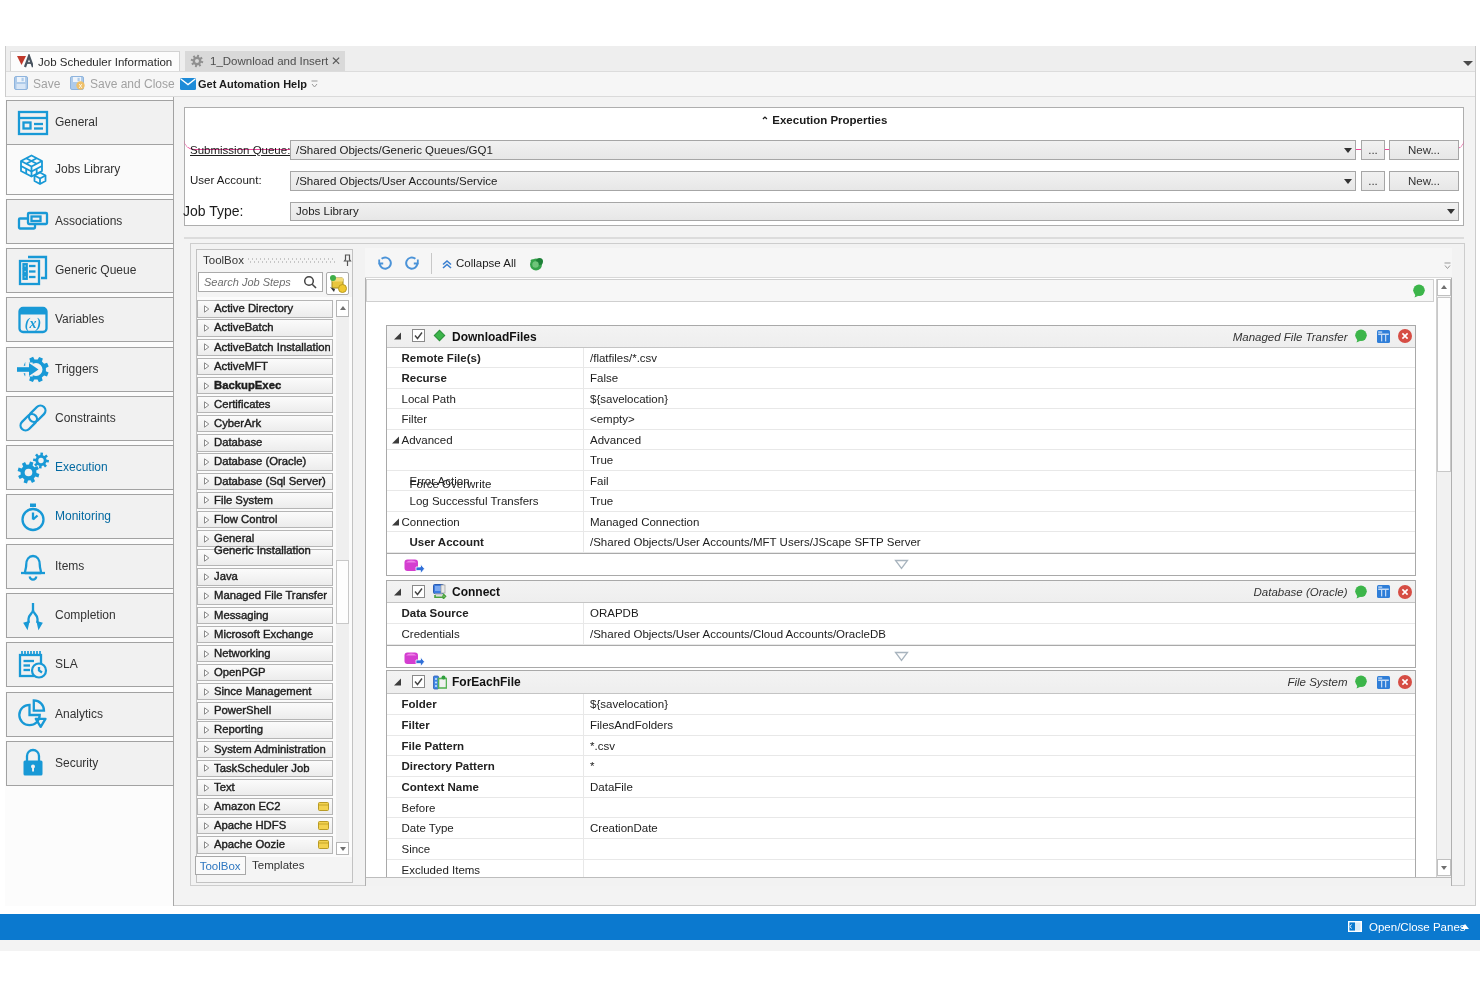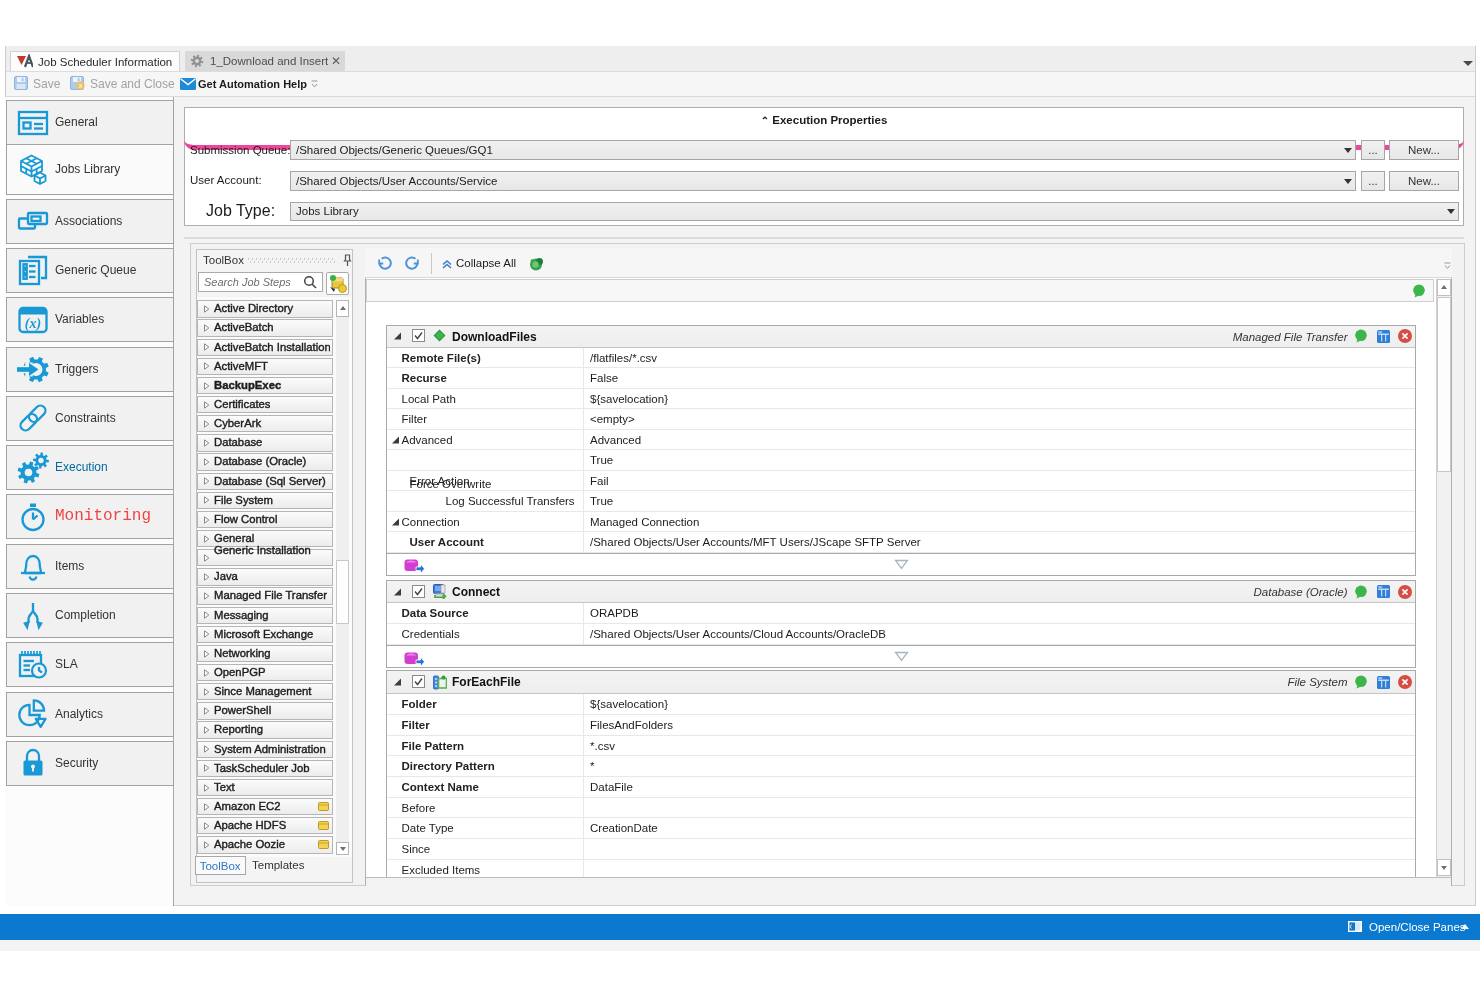--- a/index.html
+++ b/index.html
@@ -148,21 +148,21 @@
 <div style="position:absolute;left:55px;top:445.1px;height:45px;line-height:45px;font-size:12px;color:#0369a1;">Execution</div>
 <div style="position:absolute;left:6px;top:494.4px;width:167.5px;height:45px;background:#f1f1f1;border:1px solid #a2a2a2;"></div>
 <div style="position:absolute;left:17px;top:500.9px;width:32px;height:32px;">
     <svg width="32" height="32" viewBox="0 0 32 32">
       <circle cx="16" cy="18.5" r="10.5" stroke="#1899d6" stroke-width="2.3" fill="none"></circle>
       <rect x="13" y="2.5" width="6" height="3.5" fill="#1899d6"></rect>
       <line x1="16" y1="18.5" x2="16" y2="11.5" stroke="#1899d6" stroke-width="2.3" fill="none"></line>
       <line x1="16" y1="18.5" x2="20.5" y2="14.5" stroke="#1899d6" stroke-width="2.3" fill="none"></line>
     </svg>
   </div>
-<div style="position:absolute;left:55px;top:494.4px;height:45px;line-height:45px;font-size:16px;color:#ef4444;font-family:Liberation Mono, monospace;">Monitoring</div>
+<div style="position:absolute;left:55px;top:494.4px;height:45px;line-height:45px;font-size:12px;color:#0369a1;">Monitoring</div>
 <div style="position:absolute;left:6px;top:543.7px;width:167.5px;height:45px;background:#f1f1f1;border:1px solid #a2a2a2;"></div>
 <div style="position:absolute;left:17px;top:550.2px;width:32px;height:32px;">
     <svg width="32" height="32" viewBox="0 0 32 32">
       <path d="M8,23 c0,-3.5 1.2,-4 1.2,-8 c0,-5.5 2.8,-9 6.8,-9 c4,0 6.8,3.5 6.8,9 c0,4 1.2,4.5 1.2,8 Z" stroke="#1899d6" stroke-width="2.3" fill="none" stroke-linejoin="round"></path>
       <path d="M4,23 h24" stroke="#1899d6" stroke-width="2.3" fill="none"></path>
       <path d="M12.8,26.5 a3.2,3.2 0 0 0 6.4,0" stroke="#1899d6" stroke-width="2.3" fill="none"></path>
     </svg>
   </div>
 <div style="position:absolute;left:55px;top:543.7px;height:45px;line-height:45px;font-size:12px;color:#333;">Items</div>
 <div style="position:absolute;left:6px;top:593.0px;width:167.5px;height:45px;background:#f1f1f1;border:1px solid #a2a2a2;"></div>
@@ -206,34 +206,34 @@
 <div style="position:absolute;left:17px;top:747.4px;width:32px;height:32px;">
     <svg width="32" height="32" viewBox="0 0 32 32">
       <path d="M10,14 v-5 a6,6 0 0 1 12,0 V14" stroke="#1899d6" stroke-width="2.3" fill="none"></path>
       <rect x="6.5" y="13.5" width="19" height="15" rx="1.5" fill="#1899d6"></rect>
       <circle cx="16" cy="19.5" r="2" fill="#f1f1f1"></circle>
       <rect x="15.1" y="20" width="1.9" height="4.5" fill="#f1f1f1"></rect>
     </svg>
   </div>
 <div style="position:absolute;left:55px;top:740.9px;height:45px;line-height:45px;font-size:12px;color:#333;">Security</div>
 <div style="position:absolute;left:184px;top:107px;width:1280px;height:119px;background:#fff;border:1px solid #aeaeae;"></div>
-<div style="position:absolute;left:184px;top:107px;width:1280px;height:43px;border-bottom:5px solid #ec4899;text-align:center;line-height:27px;font-size:11.5px;font-weight:bold;color:#1b1b1b;border-radius:10px;"><span style="font-size:10px;">⌃</span> Execution Properties</div>
-<div style="position:absolute;left:190px;top:140px;height:20px;line-height:20px;font-size:11.5px;color:#1b1b1b;">Submission Queue:</div>
+<div style="position:absolute;left:184px;top:107px;width:1280px;height:43px;border-bottom:1px solid #ec4899;text-align:center;line-height:27px;font-size:11.5px;font-weight:bold;color:#1b1b1b;border-radius:10px;"><span style="font-size:10px;">⌃</span> Execution Properties</div>
+<div style="position:absolute;left:190px;top:140px;height:20px;line-height:20px;font-size:11.5px;color:#1b1b1b;text-decoration:underline;">Submission Queue:</div>
 <div style="position:absolute;left:290px;top:140px;width:1066px;height:20px;background:linear-gradient(#f1f1f1,#e7e7e7);border:1px solid #a6a6a6;"></div>
 <div style="position:absolute;left:296px;top:140px;height:20px;line-height:20px;font-size:11.5px;color:#1b1b1b;">/Shared Objects/Generic Queues/GQ1</div>
 <div style="position:absolute;left:1344px;top:148.0px;width:0;height:0;border-left:4px solid transparent;border-right:4px solid transparent;border-top:5px solid #333;"></div>
 <div style="position:absolute;left:1361px;top:140px;width:24px;height:20px;background:linear-gradient(#f1f1f1,#e7e7e7);border:1px solid #a6a6a6;text-align:center;line-height:18px;font-size:11.5px;color:#333;">...</div>
 <div style="position:absolute;left:1389px;top:140px;width:70px;height:20px;background:linear-gradient(#f1f1f1,#e7e7e7);border:1px solid #a6a6a6;text-align:center;line-height:18px;font-size:11.5px;color:#333;">New...</div>
 <div style="position:absolute;left:190px;top:170px;height:20px;line-height:20px;font-size:11.5px;color:#1b1b1b;">User Account:</div>
 <div style="position:absolute;left:290px;top:170.5px;width:1066px;height:20px;background:linear-gradient(#f1f1f1,#e7e7e7);border:1px solid #a6a6a6;"></div>
 <div style="position:absolute;left:296px;top:170.5px;height:20px;line-height:20px;font-size:11.5px;color:#1b1b1b;">/Shared Objects/User Accounts/Service</div>
 <div style="position:absolute;left:1344px;top:178.5px;width:0;height:0;border-left:4px solid transparent;border-right:4px solid transparent;border-top:5px solid #333;"></div>
 <div style="position:absolute;left:1361px;top:170.5px;width:24px;height:20px;background:linear-gradient(#f1f1f1,#e7e7e7);border:1px solid #a6a6a6;text-align:center;line-height:18px;font-size:11.5px;color:#333;">...</div>
 <div style="position:absolute;left:1389px;top:170.5px;width:70px;height:20px;background:linear-gradient(#f1f1f1,#e7e7e7);border:1px solid #a6a6a6;text-align:center;line-height:18px;font-size:11.5px;color:#333;">New...</div>
-<div style="position:absolute;left:206px;top:201px;height:20px;line-height:20px;font-size:16px;color:#1b1b1b;">Job Type:</div>
+<div style="position:absolute;left:183px;top:201px;height:20px;line-height:20px;font-size:14px;color:#1b1b1b;">Job Type:</div>
 <div style="position:absolute;left:290px;top:201.5px;width:1169px;height:19px;background:linear-gradient(#f1f1f1,#e7e7e7);border:1px solid #a6a6a6;"></div>
 <div style="position:absolute;left:296px;top:201.5px;height:19px;line-height:19px;font-size:11.5px;color:#1b1b1b;">Jobs Library</div>
 <div style="position:absolute;left:1447px;top:209.0px;width:0;height:0;border-left:4px solid transparent;border-right:4px solid transparent;border-top:5px solid #333;"></div>
 <div style="position:absolute;left:190px;top:243px;width:1275px;height:643px;background:#f2f2f2;border:1px solid #cdcdcd;"></div>
 <div style="position:absolute;left:196px;top:249px;width:157px;height:634px;background:#f4f4f4;border:1px solid #c2c2c2;"></div>
 <div style="position:absolute;left:197px;top:297px;width:155px;height:560px;background:#fbfbfb;"></div>
 <div style="position:absolute;left:203px;top:249px;height:22px;line-height:22px;font-size:11.5px;color:#333;">ToolBox</div>
 <div style="position:absolute;left:248px;top:258px;width:88px;height:5px;background-image:repeating-linear-gradient(90deg,#c6c6c6 0 1.5px,transparent 1.5px 4px),repeating-linear-gradient(90deg,transparent 0 2px,#c6c6c6 2px 3.5px,transparent 3.5px 4px);background-size:100% 2px;background-position:0 0,0 3px;background-repeat:repeat-x,repeat-x;"></div>
 <div style="position:absolute;left:343px;top:254px;width:9px;height:13px;">
     <svg width="9" height="13" viewBox="0 0 9 13">
@@ -598,21 +598,21 @@
   </div>
 <div style="position:absolute;left:401.5px;top:429.80px;height:20.45px;line-height:20.45px;font-size:11.5px;color:#222;">Advanced</div>
 <div style="position:absolute;left:590.0px;top:429.80px;height:20.45px;line-height:20.45px;font-size:11.5px;color:#1c1c1c;">Advanced</div>
 <div style="position:absolute;left:386.5px;top:469.70px;width:1028px;height:1px;background:#e8e8e8;"></div>
 <div style="position:absolute;left:409.5px;top:450.25px;height:20.45px;line-height:20.45px;font-size:11.5px;font-weight:normal;color:#222;margin-top:24px;">Force Overwrite</div>
 <div style="position:absolute;left:590.0px;top:450.25px;height:20.45px;line-height:20.45px;font-size:11.5px;color:#1c1c1c;">True</div>
 <div style="position:absolute;left:386.5px;top:490.15px;width:1028px;height:1px;background:#e8e8e8;"></div>
 <div style="position:absolute;left:409.5px;top:470.70px;height:20.45px;line-height:20.45px;font-size:11.5px;font-weight:normal;color:#222;">Error Action</div>
 <div style="position:absolute;left:590.0px;top:470.70px;height:20.45px;line-height:20.45px;font-size:11.5px;color:#1c1c1c;">Fail</div>
 <div style="position:absolute;left:386.5px;top:510.60px;width:1028px;height:1px;background:#e8e8e8;"></div>
-<div style="position:absolute;left:409.5px;top:491.15px;height:20.45px;line-height:20.45px;font-size:11.5px;font-weight:normal;color:#222;margin-left:36px;">Log Successful Transfers</div>
+<div style="position:absolute;left:409.5px;top:491.15px;height:20.45px;line-height:20.45px;font-size:11.5px;font-weight:normal;color:#222;">Log Successful Transfers</div>
 <div style="position:absolute;left:590.0px;top:491.15px;height:20.45px;line-height:20.45px;font-size:11.5px;color:#1c1c1c;">True</div>
 <div style="position:absolute;left:386.5px;top:531.05px;width:1028px;height:1px;background:#e8e8e8;"></div>
 <div style="position:absolute;left:391.0px;top:517.8px;width:9px;height:8px;">
     <svg width="9" height="8">
       <path d="M8,0.5 L8,7.5 L1,7.5 Z" fill="#3c3c3c"></path>
     </svg>
   </div>
 <div style="position:absolute;left:401.5px;top:511.60px;height:20.45px;line-height:20.45px;font-size:11.5px;color:#222;">Connection</div>
 <div style="position:absolute;left:590.0px;top:511.60px;height:20.45px;line-height:20.45px;font-size:11.5px;color:#1c1c1c;">Managed Connection</div>
 <div style="position:absolute;left:386.5px;top:551.50px;width:1028px;height:1px;background:#e8e8e8;"></div>

